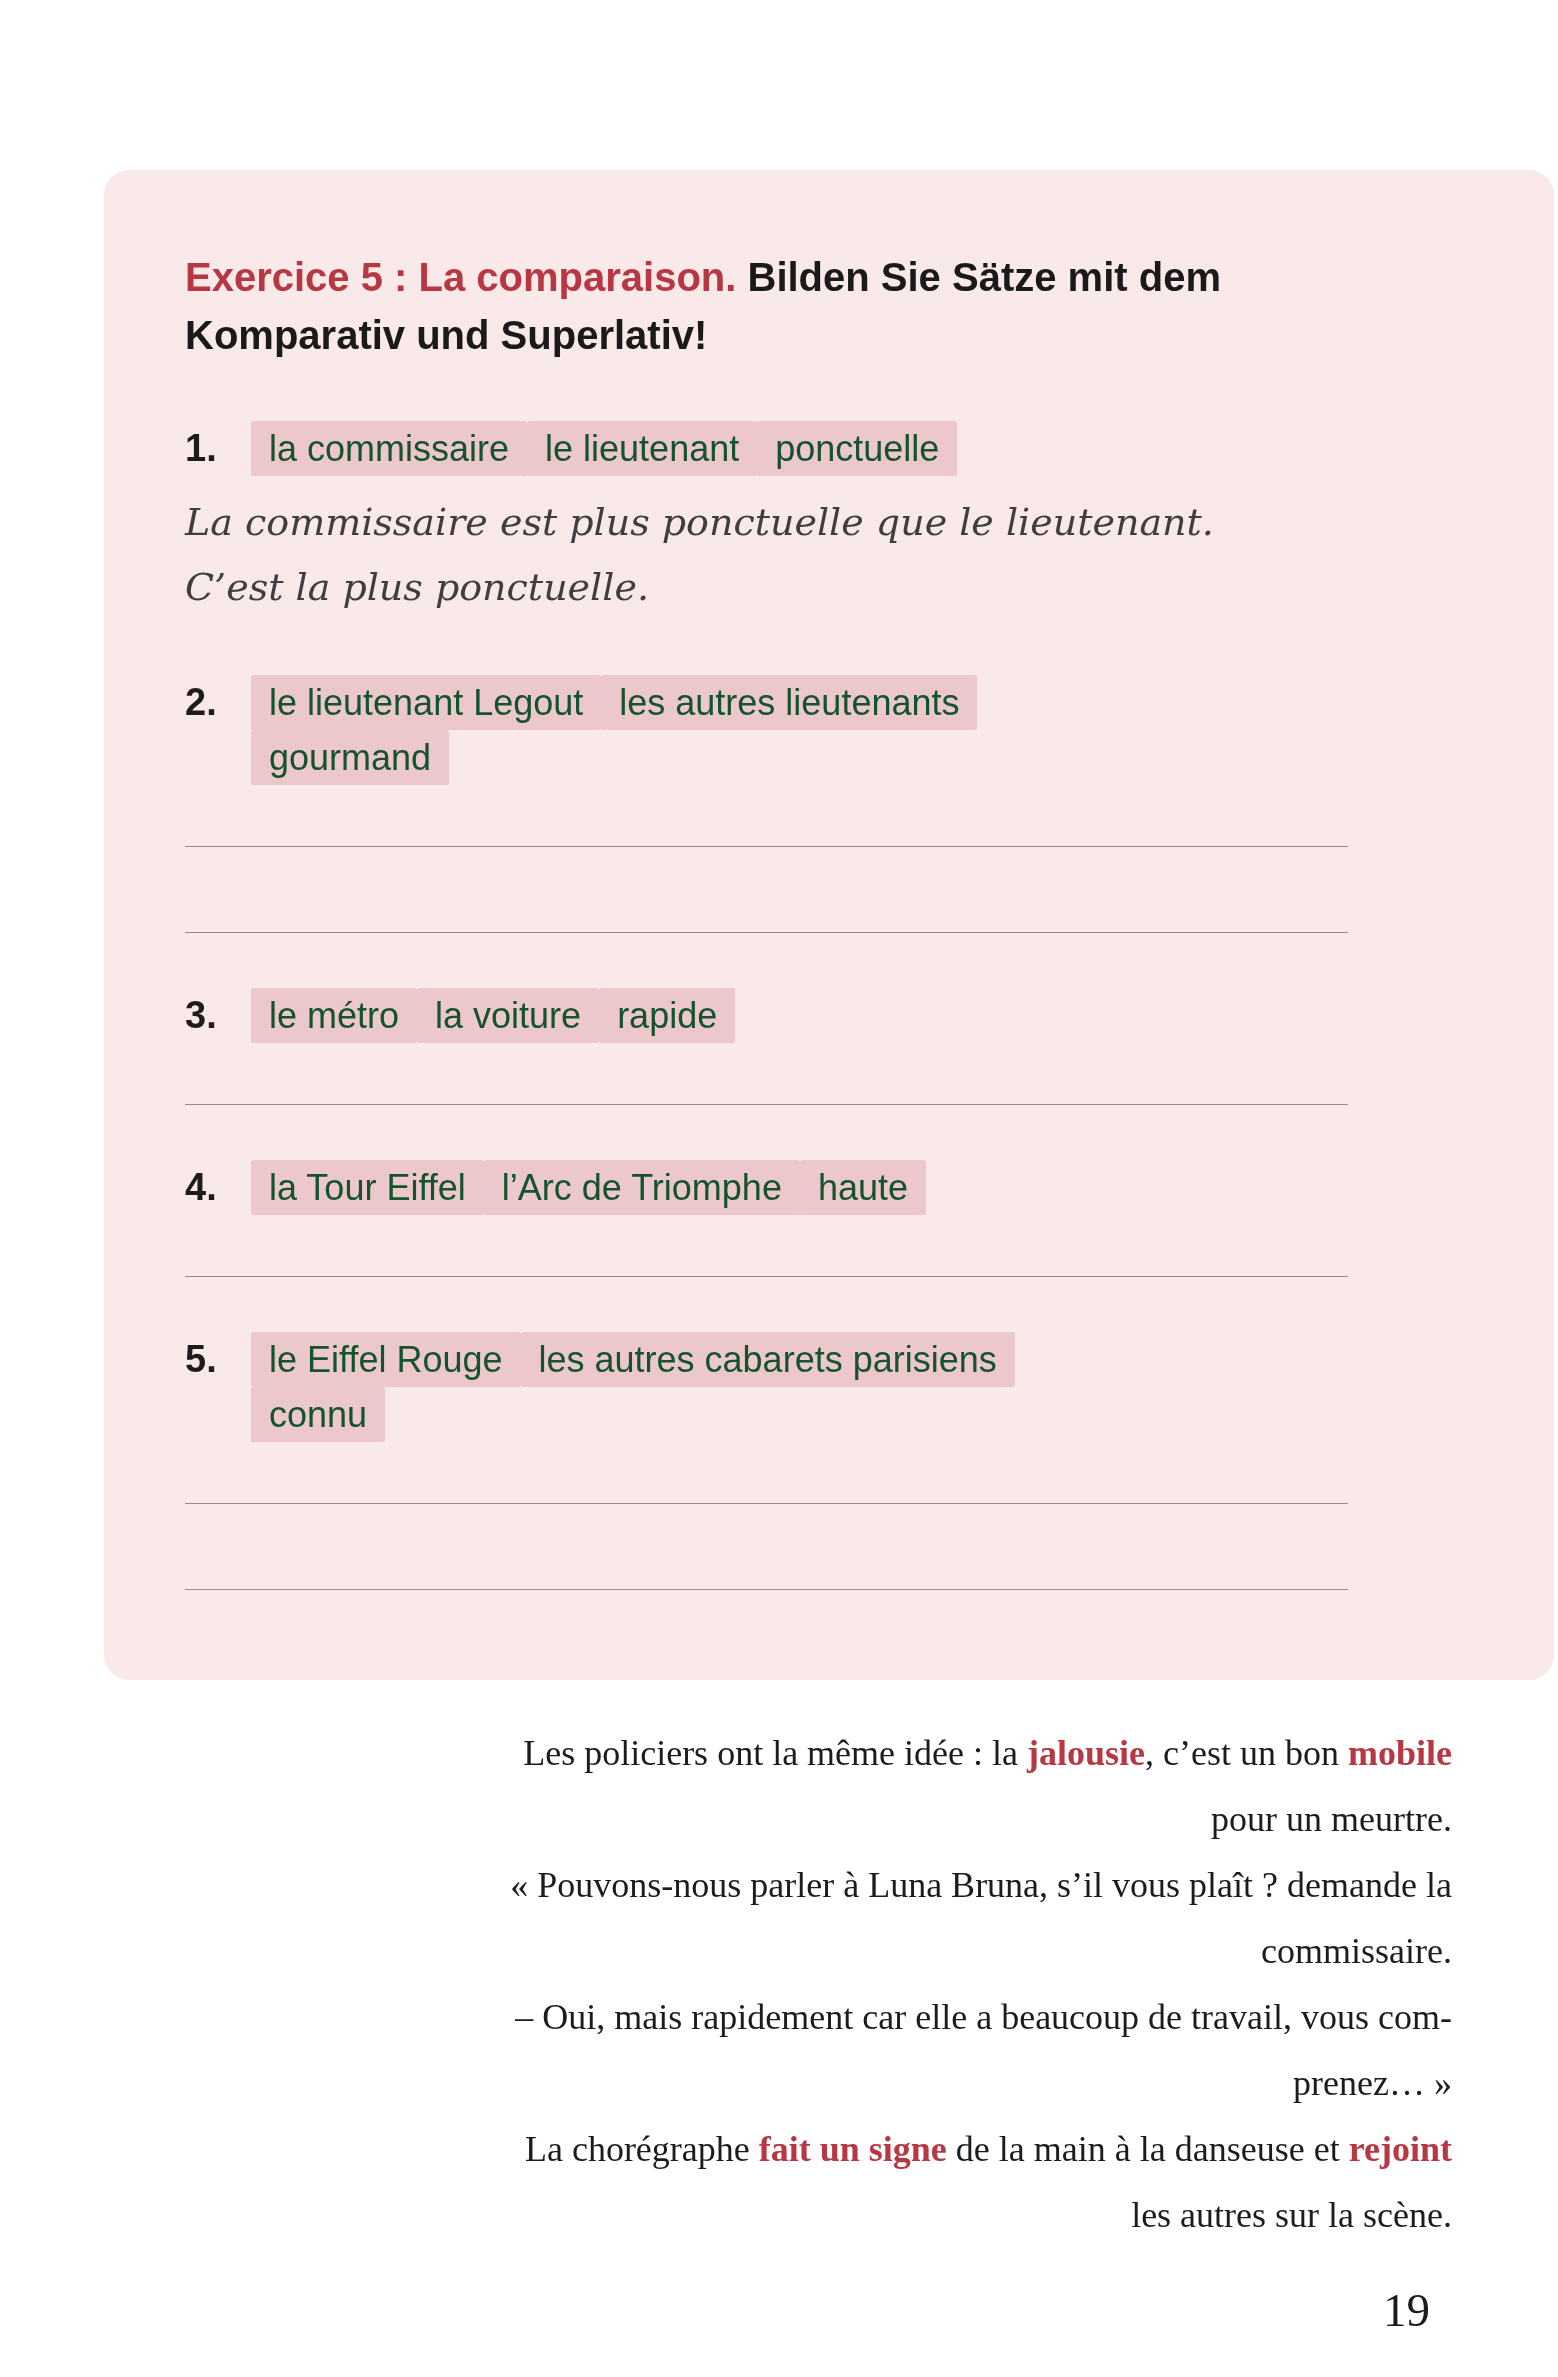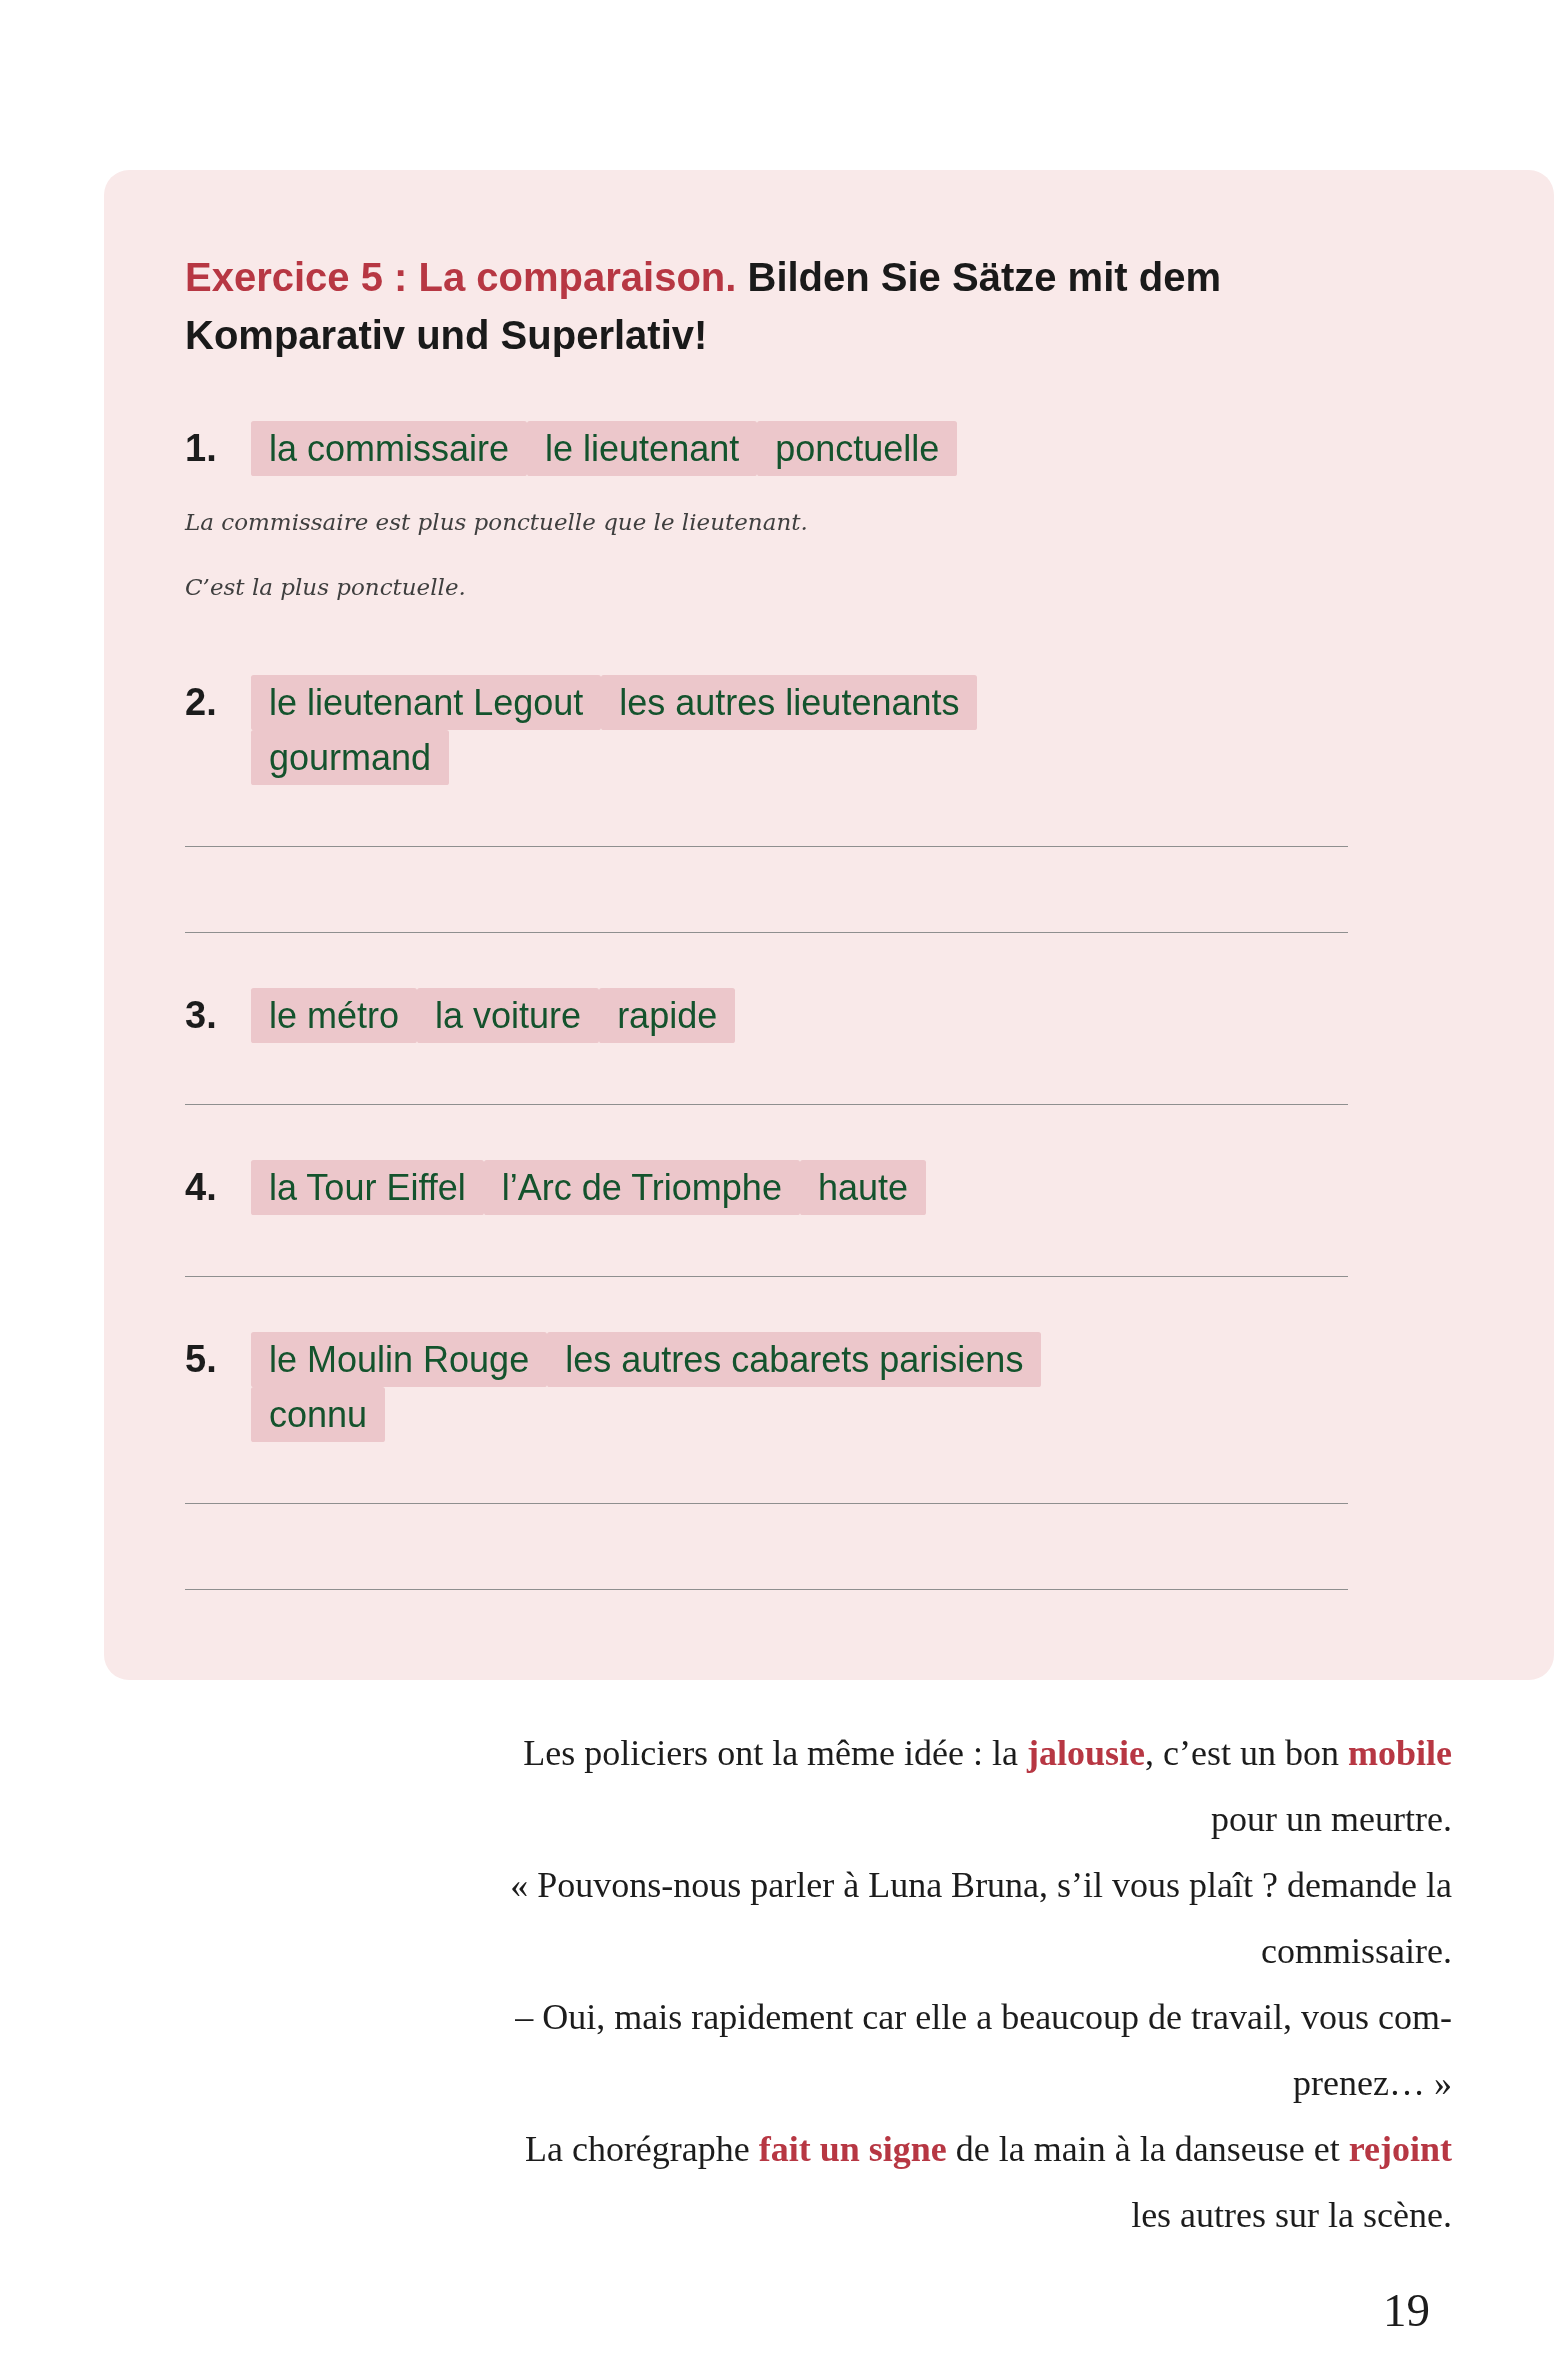--- a/index.html
+++ b/index.html
@@ -53,21 +53,21 @@
     line-height: 42px;
     padding: 6.5px 18px;
     border-radius: 2.6px;
     white-space: nowrap;
   }
   .chip + .chip { }
   .answers { margin-top: 14.3px; }
   .answer {
     font-family: "DejaVu Serif", serif;
     font-style: italic;
-    font-size: 23px;
+    font-size: 38px;
     line-height: 65px;
     color: #3f3f3f;
   }
   .blanks { }
   .blank-line {
     height: 86px;
     width: 1163px;
     border-bottom: 1.3px solid var(--line, #8f8f8f);
   }
   .blank-line:first-child { height: 62px; }
@@ -147,21 +147,21 @@
             <span class="chip">l’Arc de Triomphe</span>
             <span class="chip">haute</span>
           </div>
           <div class="blanks">
             <div class="blank-line"></div>
           </div>
         </div>
         <div class="item">
           <div class="chip-line">
             <span class="num">5.</span>
-            <span class="chip">le Moulin Rouge</span>
+            <span class="chip">le Eiffel Rouge</span>
             <span class="chip">les autres cabarets parisiens</span>
           </div>
           <div class="chip-line indent">
             <span class="chip">connu</span>
           </div>
           <div class="blanks">
             <div class="blank-line"></div>
             <div class="blank-line"></div>
           </div>
         </div>

